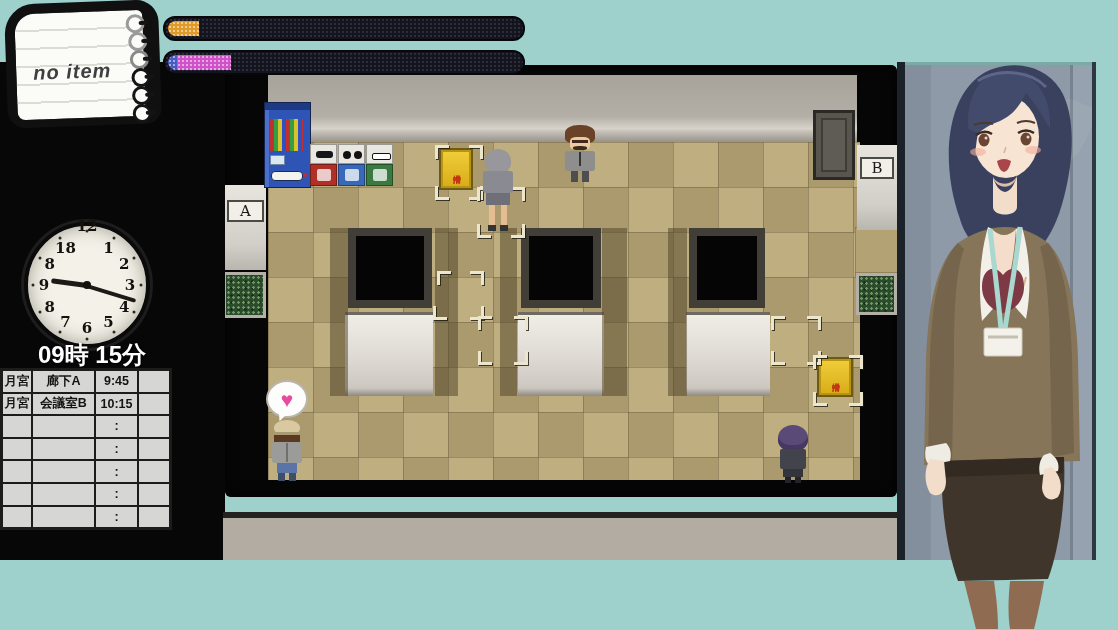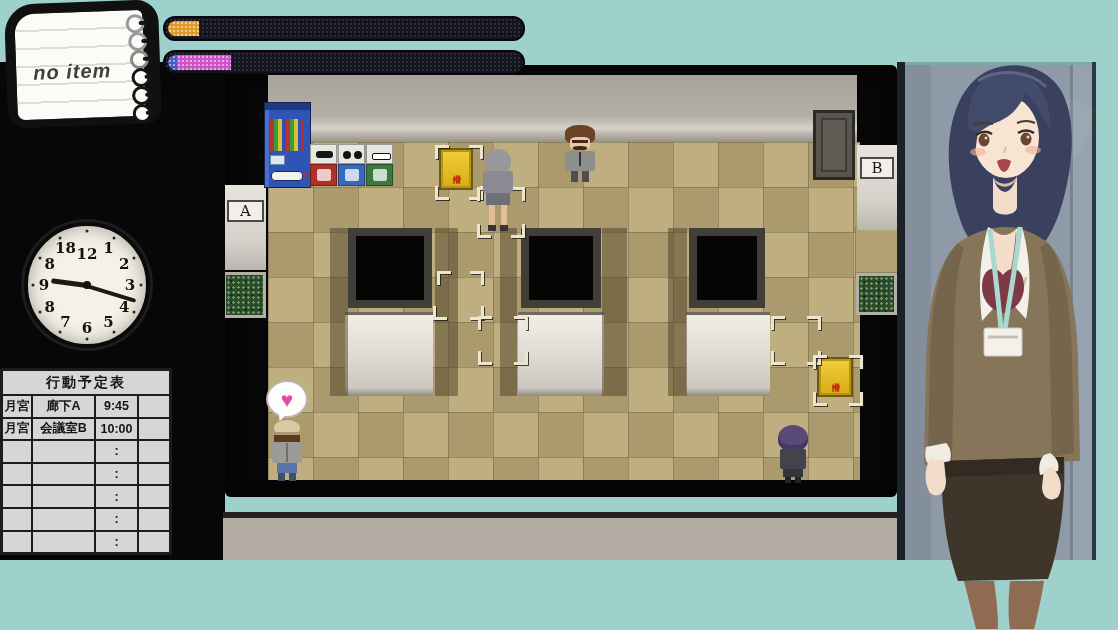--- a/index.html
+++ b/index.html
@@ -379,40 +379,40 @@
         <span class="cnum" style="left: 37.5px; top: 96.2391px;">7</span>
         <span class="ctick" style="left: 32px; top: 105.765px;"></span>
         <span class="cnum" style="left: 21.7609px; top: 80.5px;">8</span>
         <span class="ctick" style="left: 12.2346px; top: 86px;"></span>
         <span class="cnum" style="left: 16px; top: 59px;">9</span>
         <span class="ctick" style="left: 5px; top: 59px;"></span>
         <span class="cnum" style="left: 21.7609px; top: 37.5px;">8</span>
         <span class="ctick" style="left: 12.2346px; top: 32px;"></span>
         <span class="cnum" style="left: 37.5px; top: 21.7609px;">18</span>
         <span class="ctick" style="left: 32px; top: 12.2346px;"></span>
-        <span class="cnum" style="left: 59px; top: 28px;">12</span>
+        <span class="cnum" style="left: 59px; top: 0;">12</span>
         <span class="ctick" style="left: 59px; top: 5px;"></span>
       </div>
     <div class="a hand hour" id="hour-hand" style="transform: rotate(187.5deg);"></div>
     <div class="a hand minute" id="minute-hand" style="transform: rotate(17deg);"></div>
     <div class="a ccap"></div>
   </div>
+  <div class="a time-label">09時 15分</div>
 
   <div class="a sched" id="schedule-table">
-      <div class="title-cell">行動予定表</div>
       <div class="trow">
         <div class="cell">月宮</div>
         <div class="cell">廊下A</div>
         <div class="cell">9:45</div>
         <div class="cell"></div>
       </div>
       <div class="trow">
         <div class="cell">月宮</div>
         <div class="cell">会議室B</div>
-        <div class="cell">10:00</div>
+        <div class="cell">10:15</div>
         <div class="cell"></div>
       </div>
       <div class="trow">
         <div class="cell"></div>
         <div class="cell"></div>
         <div class="cell">:</div>
         <div class="cell"></div>
       </div>
       <div class="trow">
         <div class="cell"></div>

